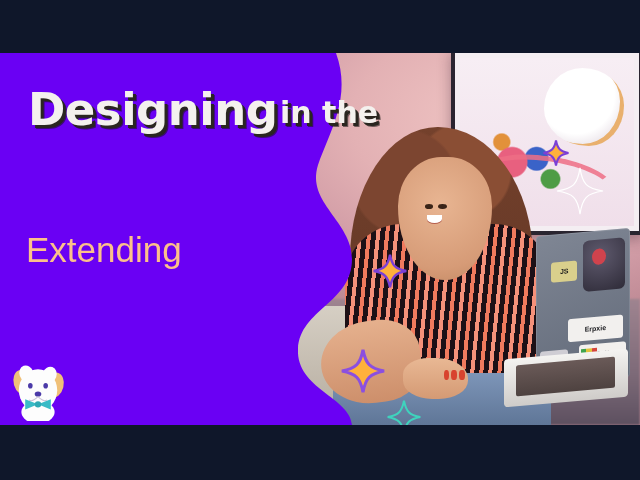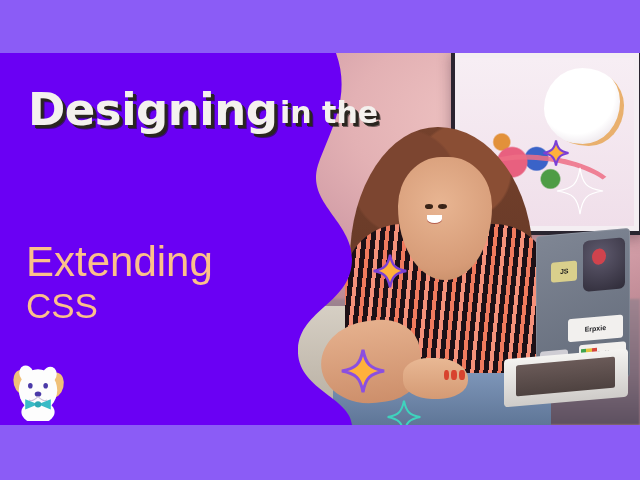--- a/index.html
+++ b/index.html
@@ -1,21 +1,21 @@
 <!DOCTYPE html>
 <html><head>
 <meta charset="utf-8">
 <style>
   * { margin:0; padding:0; box-sizing:border-box; }
   html,body{ background:#000; }
   body{
     width:640px; height:480px; position:relative; overflow:hidden;
     font-family:"DejaVu Sans", sans-serif;
   }
-  .video-frame{ position:absolute; inset:0; background:#8b5cf6; }
+  .video-frame{ position:absolute; inset:0; background:#0f172a; }
 
   
   .content-band{
     position:absolute; left:0; right:0; top:53px; height:372px;
     overflow:hidden; background:#0b0a10;
   }
 
   
   .scene{ position:absolute; inset:0; }
   .wall{
@@ -218,21 +218,21 @@
     left:256px; top:42px; font-size:30px; font-weight:bold;
     letter-spacing:0px;
     margin-left:24px;
   }
   #title-second{ left:28px; top:98px; font-size:45px; }
   .sub-line{
     position:absolute; white-space:nowrap;
     font-family:"Liberation Sans", sans-serif;
     color:#FCC08A; font-weight:normal; letter-spacing:0px;
   }
-  #sub-1{ left:26px; top:185px; font-size:42px; }
+  #sub-1{ left:26px; top:177px; font-size:35px; }
   #sub-2{ left:26px; top:233px; font-size:35px; }
 
   
   .logo{ position:absolute; left:6px; bottom:4px; width:64px; height:64px; }
 </style>
 </head>
 <body>
 
 <div class="video-frame">
 
@@ -322,21 +322,20 @@
     <div class="spark" style="left:543px; top:87px;">
       <svg width="26" height="26" viewBox="0 0 100 100">
         <path d="M50 2 C56 34 66 44 98 50 C66 56 56 66 50 98 C44 66 34 56 2 50 C34 44 44 34 50 2 Z" fill="#FFB13B" stroke="#7B3FD6" stroke-width="8"></path>
       </svg>
     </div>
 
     <div class="titles">
       <div class="t-line" id="title-main">Designing</div>
       <div class="t-line" id="title-small">in the</div>
       <div class="sub-line" id="sub-1">Extending</div>
-      <div class="sub-line" id="sub-2">CSS</div>
     </div>
 
     <div class="logo">
       <svg viewBox="0 0 100 100" width="64" height="64">
         <g>
           <ellipse cx="26" cy="40" rx="14" ry="20" fill="#F0C078" transform="rotate(-16 26 40)"></ellipse>
           <ellipse cx="76" cy="44" rx="14" ry="20" fill="#F0C078" transform="rotate(14 76 44)"></ellipse>
           <ellipse cx="50" cy="52" rx="30" ry="33" fill="#FDFDFD"></ellipse>
           <ellipse cx="32" cy="26" rx="11" ry="13" fill="#FDFDFD" transform="rotate(-20 32 26)"></ellipse>
           <ellipse cx="68" cy="28" rx="11" ry="13" fill="#FDFDFD" transform="rotate(20 68 28)"></ellipse>

